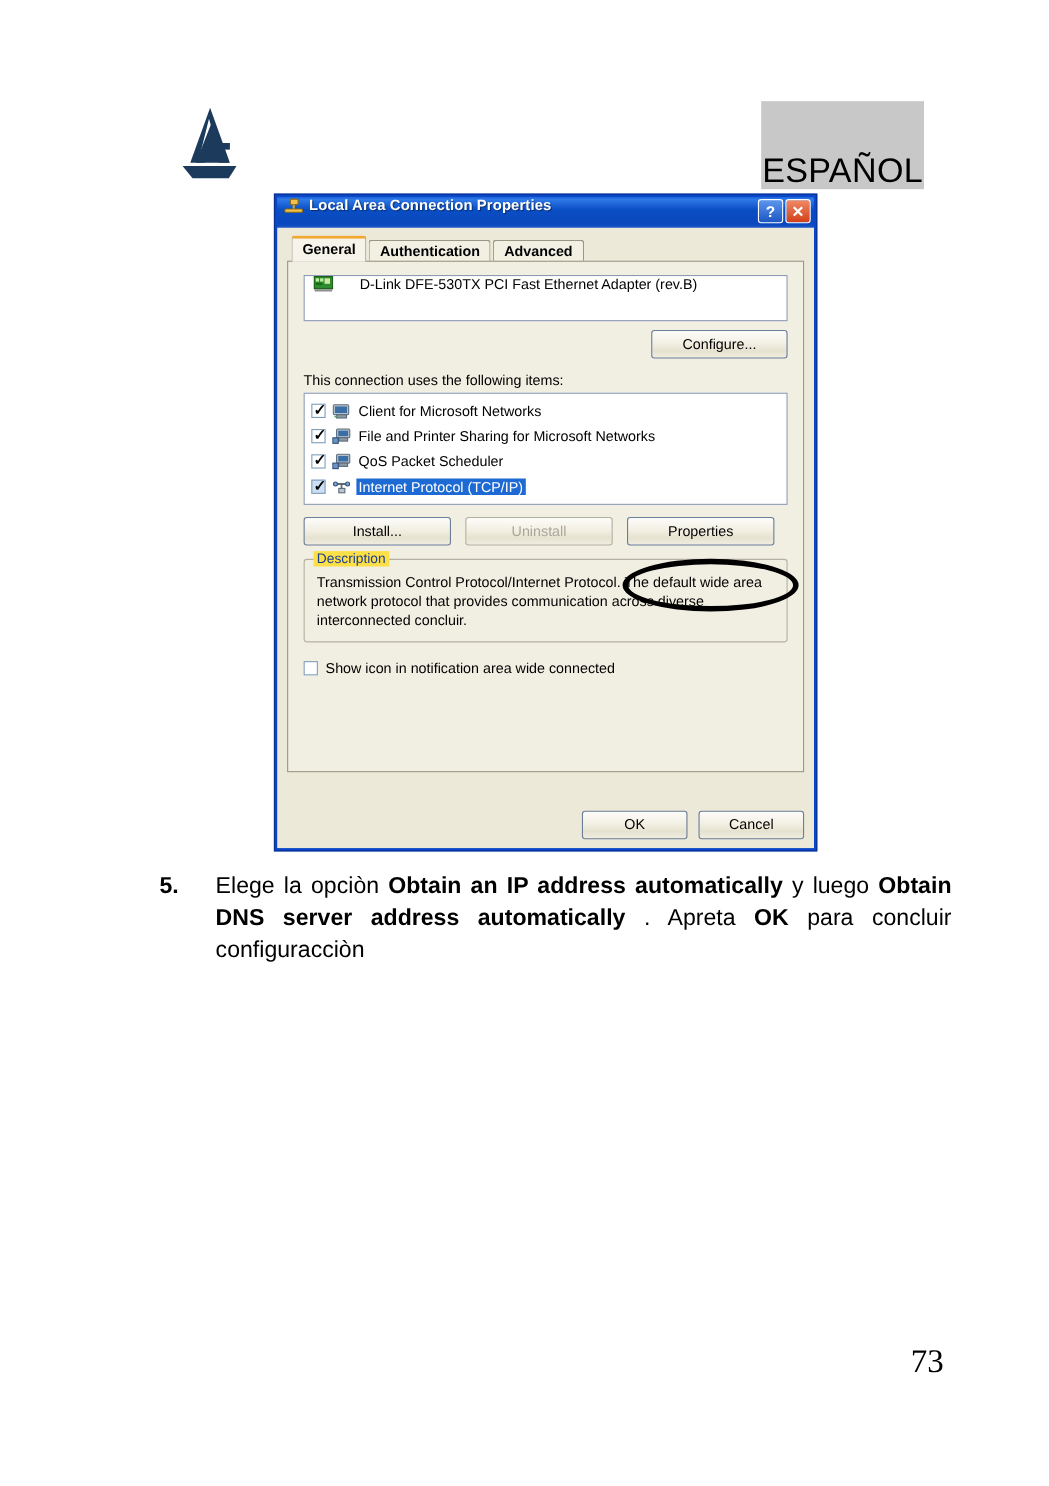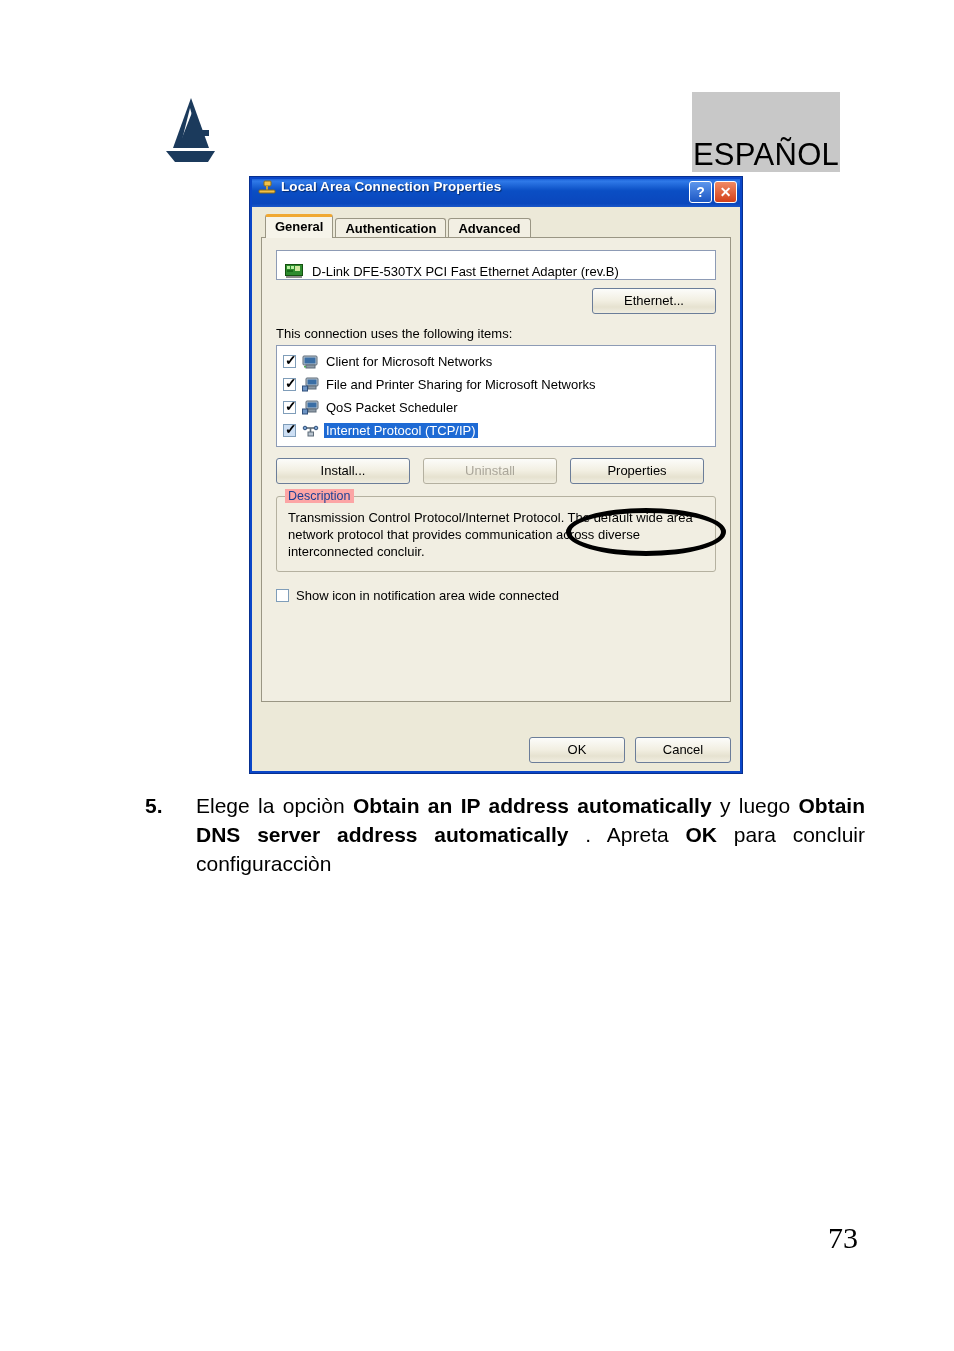--- a/index.html
+++ b/index.html
@@ -126,25 +126,26 @@
     box-sizing: border-box;
     height: 465px;
     position: relative;
   }
 
   .lbl { font-size: 13px; color: #000; margin-bottom: 4px; }
 
   #adapter-box {
     border: 1px solid #8d9bb5;
     background: #ffffff;
-    height: 30px;
+    height: 42px;
     display: flex;
-    align-items: flex-end;
+    align-items: flex-start;
     padding-left: 8px;
     box-sizing: border-box;
+    gap: 15px;
   }
   #adapter-icon { width: 18px; height: 15px; margin-right: 9px; flex: none; }
   #adapter-name { font-size: 13px; color: #000; white-space: nowrap; }
 
   .btnrow { display: flex; justify-content: flex-end; margin-top: 8px; }
   .xpbtn {
     border: 1px solid #6b7d99;
     border-radius: 3px;
     background: linear-gradient(to bottom,#fcfcfa 0%,#f2efe2 48%,#e6e2d0 75%,#f0ede0 100%);
     font-family: "Liberation Sans", sans-serif;
@@ -191,21 +192,21 @@
   #description-group {
     margin-top: 12px;
     border: 1px solid #b5b1a0;
     border-radius: 3px;
     padding: 12px 11px 11px 11px;
     position: relative;
   }
   #description-legend {
     position: absolute;
     top: -8px; left: 8px;
-    background: #fca5a5;
+    background: #fde047;
     padding: 0 3px;
     font-size: 12.5px;
     color: #1c3f94;
   }
   #description-text { font-size: 13px; color: #000; line-height: 17px; }
 
   #notify-row { display: flex; align-items: center; margin-top: 16px; }
   #notify-cbx {
     width: 13px; height: 13px;
     border: 1px solid #7f9db9;
@@ -323,21 +324,21 @@
             <rect x="6" y="2" width="3" height="3" fill="#b8f0a0"></rect>
             <rect x="10" y="2" width="5" height="5" fill="#cfe8a0"></rect>
             <rect x="2" y="6" width="6" height="2" fill="#186b18"></rect>
             <rect x="1" y="12" width="16" height="2" fill="#8d8d8d"></rect>
           </svg>
         </span>
         <span id="adapter-name">D-Link DFE-530TX PCI Fast Ethernet Adapter (rev.B)</span>
       </div>
 
       <div class="btnrow">
-        <div class="xpbtn" style="width:124px;">Ethernet...</div>
+        <div class="xpbtn" style="width:124px;">Configure...</div>
       </div>
 
       <div class="lbl" id="items-label">This connection uses the following items:</div>
 
       <div id="items-list">
 
         <div class="item">
           <span class="cbx">
               <span class="tick">✓</span>
             </span>

